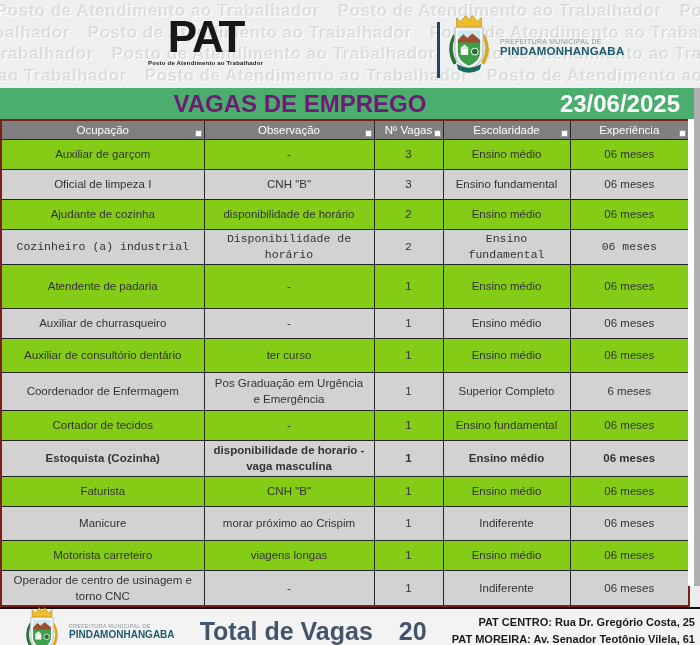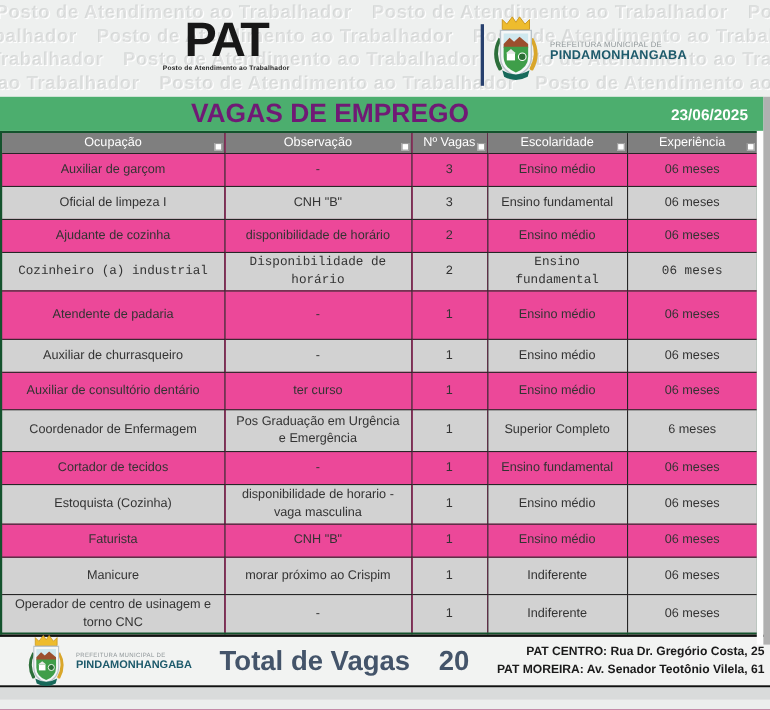--- a/index.html
+++ b/index.html
@@ -30,25 +30,25 @@
   .pref-block{position:absolute;left:500px;top:38px;}
   .pref-l1{font-size:7px;color:#8f9699;letter-spacing:.3px;}
   .pref-l2{font-size:11.5px;font-weight:bold;color:var(--teal);letter-spacing:.2px;}
 
   
   .content{position:relative;}
   .banner{width:694px;height:31px;background:var(--banner-green);position:relative;}
   .banner-title{position:absolute;left:300px;top:50%;transform:translate(-50%,-50%);
                 font-size:24px;font-weight:bold;color:#701a75;white-space:nowrap;}
   .banner-date{position:absolute;right:14px;top:50%;transform:translateY(-50%);
-               font-size:14px;font-weight:bold;color:#fff;}
-
-  
-  table{width:688px;border-collapse:collapse;table-layout:fixed;background:#ec4899;
-        border:2px solid #14532d;padding-left:12px;}
+               font-size:24px;font-weight:bold;color:#fff;}
+
+  
+  table{width:688px;border-collapse:collapse;table-layout:fixed;background:#84cc16;
+        border:2px solid #7f1d1d;padding-left:12px;}
   th,td{border:1px solid #262626;text-align:center;vertical-align:middle;
         font-size:11.5px;color:#333;padding:1px 8px;line-height:1.4;overflow:hidden;}
   thead th{background:var(--header-gray);color:#fff;font-weight:400;height:19px;
            padding:0 8px;position:relative;font-size:11.5px;}
   .filter-sq{position:absolute;right:2px;bottom:2px;width:7px;height:7px;background:#fff;
              border:1px solid #9a9a9a;}
   tr.shaded td{background:var(--row-shaded);}
   .gutter-white{position:absolute;left:688px;top:31px;width:6px;height:467px;background:#fdfdfd;}
   .gutter-gray{position:absolute;left:694px;top:0;width:6px;height:498px;background:#b0b0b0;}
 
@@ -187,39 +187,46 @@
             <td>Superior Completo</td>
             <td>6 meses</td>
           </tr>
           <tr class="plain" style="height: 30px;">
             <td>Cortador de tecidos</td>
             <td>-</td>
             <td>1</td>
             <td>Ensino fundamental</td>
             <td>06 meses</td>
           </tr>
-          <tr class="shaded" style="height: 36px;">
+          <tr class="shaded" style="height: 36px; font-weight: bold;">
             <td>Estoquista (Cozinha)</td>
             <td>disponibilidade de horario - vaga masculina</td>
             <td>1</td>
             <td>Ensino médio</td>
             <td>06 meses</td>
           </tr>
           <tr class="plain" style="height: 30px;">
             <td>Faturista</td>
             <td>CNH "B"</td>
             <td>1</td>
             <td>Ensino médio</td>
             <td>06 meses</td>
           </tr>
           <tr class="shaded" style="height: 34px;">
             <td>Manicure</td>
             <td>morar próximo ao Crispim</td>
             <td>1</td>
             <td>Indiferente</td>
+            <td>06 meses</td>
+          </tr>
+          <tr class="plain" style="height: 30px;">
+            <td>Motorista carreteiro</td>
+            <td>viagens longas</td>
+            <td>1</td>
+            <td>Ensino médio</td>
             <td>06 meses</td>
           </tr>
           <tr class="shaded" style="height: 36px;">
             <td>Operador de centro de usinagem e torno CNC</td>
             <td>-</td>
             <td>1</td>
             <td>Indiferente</td>
             <td>06 meses</td>
           </tr>
         </tbody>

